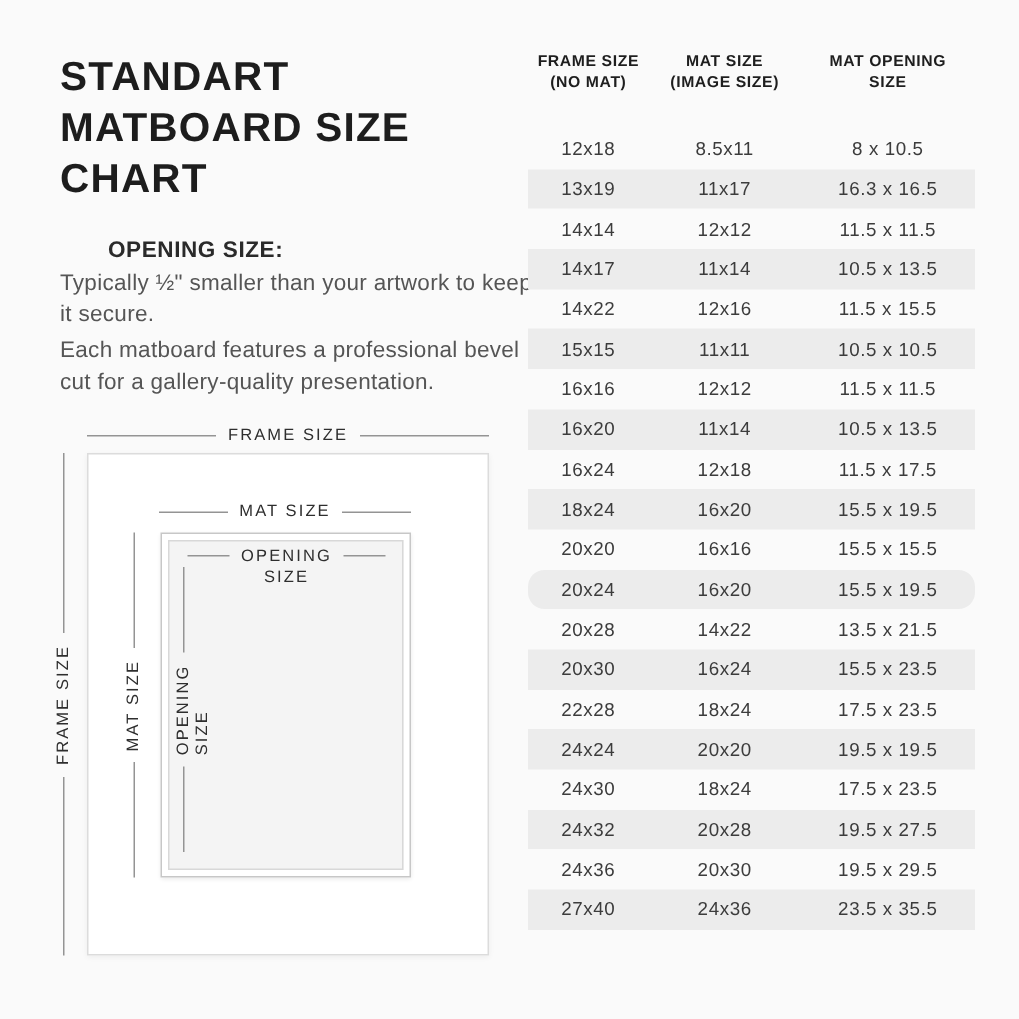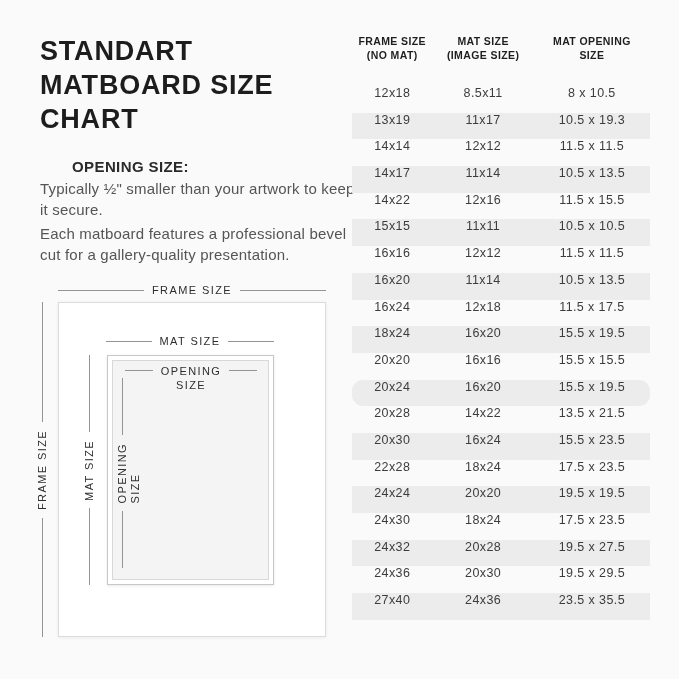--- a/index.html
+++ b/index.html
@@ -33,21 +33,21 @@
   .os-vlabel { position:absolute; left:85px; top:100px; width:28px; height:190px;
                display:flex; flex-direction:column; align-items:center; gap:8px; }
   .os-vlabel .dline-v { align-self:center; margin-right:13px; }
   .os-vtext { line-height:13px; }
 
   
   .thead { position:absolute; left:352px; top:35px; width:298px; display:flex; }
   .th { font-size:10.5px; font-weight:700; letter-spacing:0.4px; line-height:13.5px; color:#1e1e1e; text-align:center; }
   .c1 { width:27%; } .c2 { width:34%; } .c3 { width:39%; }
   .tbody { position:absolute; left:352px; top:86px; width:298px; }
-  .trow { display:flex; height:26.7px; }
+  .trow { display:flex; align-items:center; height:26.7px; }
   .tcell { font-size:12.5px; color:#3c3c3c; letter-spacing:0.4px; text-align:center; }
 </style>
 </head>
 <body>
 
 <div class="canvas">
 
   <div class="left-col">
     <div class="page-title">STANDART MATBOARD SIZE CHART</div>
     <div class="info">
@@ -126,21 +126,21 @@
   <div class="tbody">
     <div class="trow">
       <div class="tcell c1">12x18</div>
       <div class="tcell c2">8.5x11</div>
       <div class="tcell c3">8 x 10.5</div>
     </div>
 
     <div class="trow" style="background: rgb(236, 236, 236);">
       <div class="tcell c1">13x19</div>
       <div class="tcell c2">11x17</div>
-      <div class="tcell c3">10.5 x 19.3</div>
+      <div class="tcell c3">16.3 x 16.5</div>
     </div>
 
     <div class="trow">
       <div class="tcell c1">14x14</div>
       <div class="tcell c2">12x12</div>
       <div class="tcell c3">11.5 x 11.5</div>
     </div>
 
     <div class="trow" style="background: rgb(236, 236, 236);">
       <div class="tcell c1">14x17</div>

